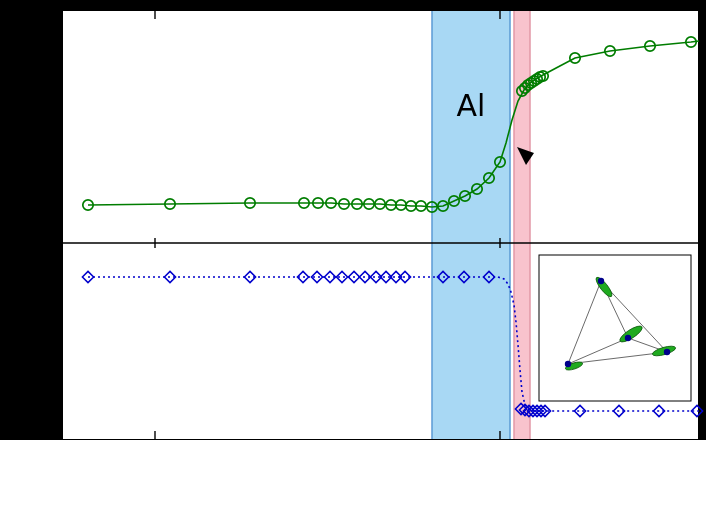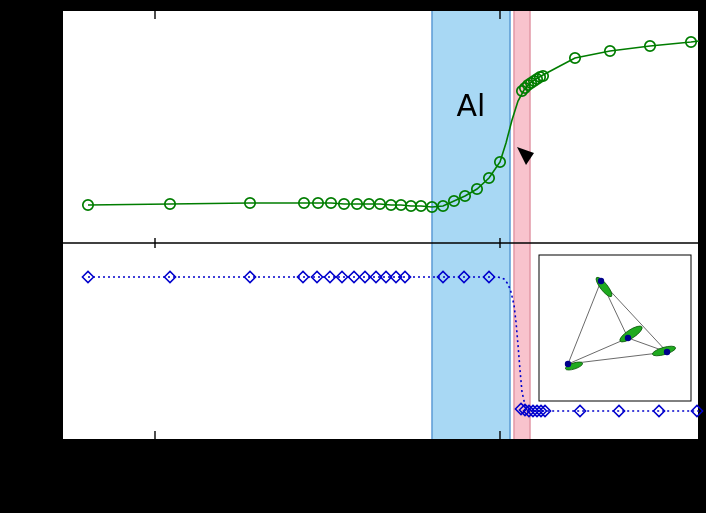--- a/index.html
+++ b/index.html
@@ -1,20 +1,20 @@
 <!DOCTYPE html>
 <html><head>
 <meta charset="utf-8">
 <style>
   html, body { margin: 0; padding: 0; }
   body { font-family: "DejaVu Sans", sans-serif; }
   .stage {
     position: relative;
     width: 706px;
-    height: 513px;
+    height: 440px;
     overflow: hidden;
   }
   svg { position: absolute; left: 0; top: 0; }
 </style>
 </head>
 <body>
 
 <div class="stage" style="background: rgb(0, 0, 0);">
   <svg id="plot-svg" width="706" height="513">
     <g id="g-bands">

